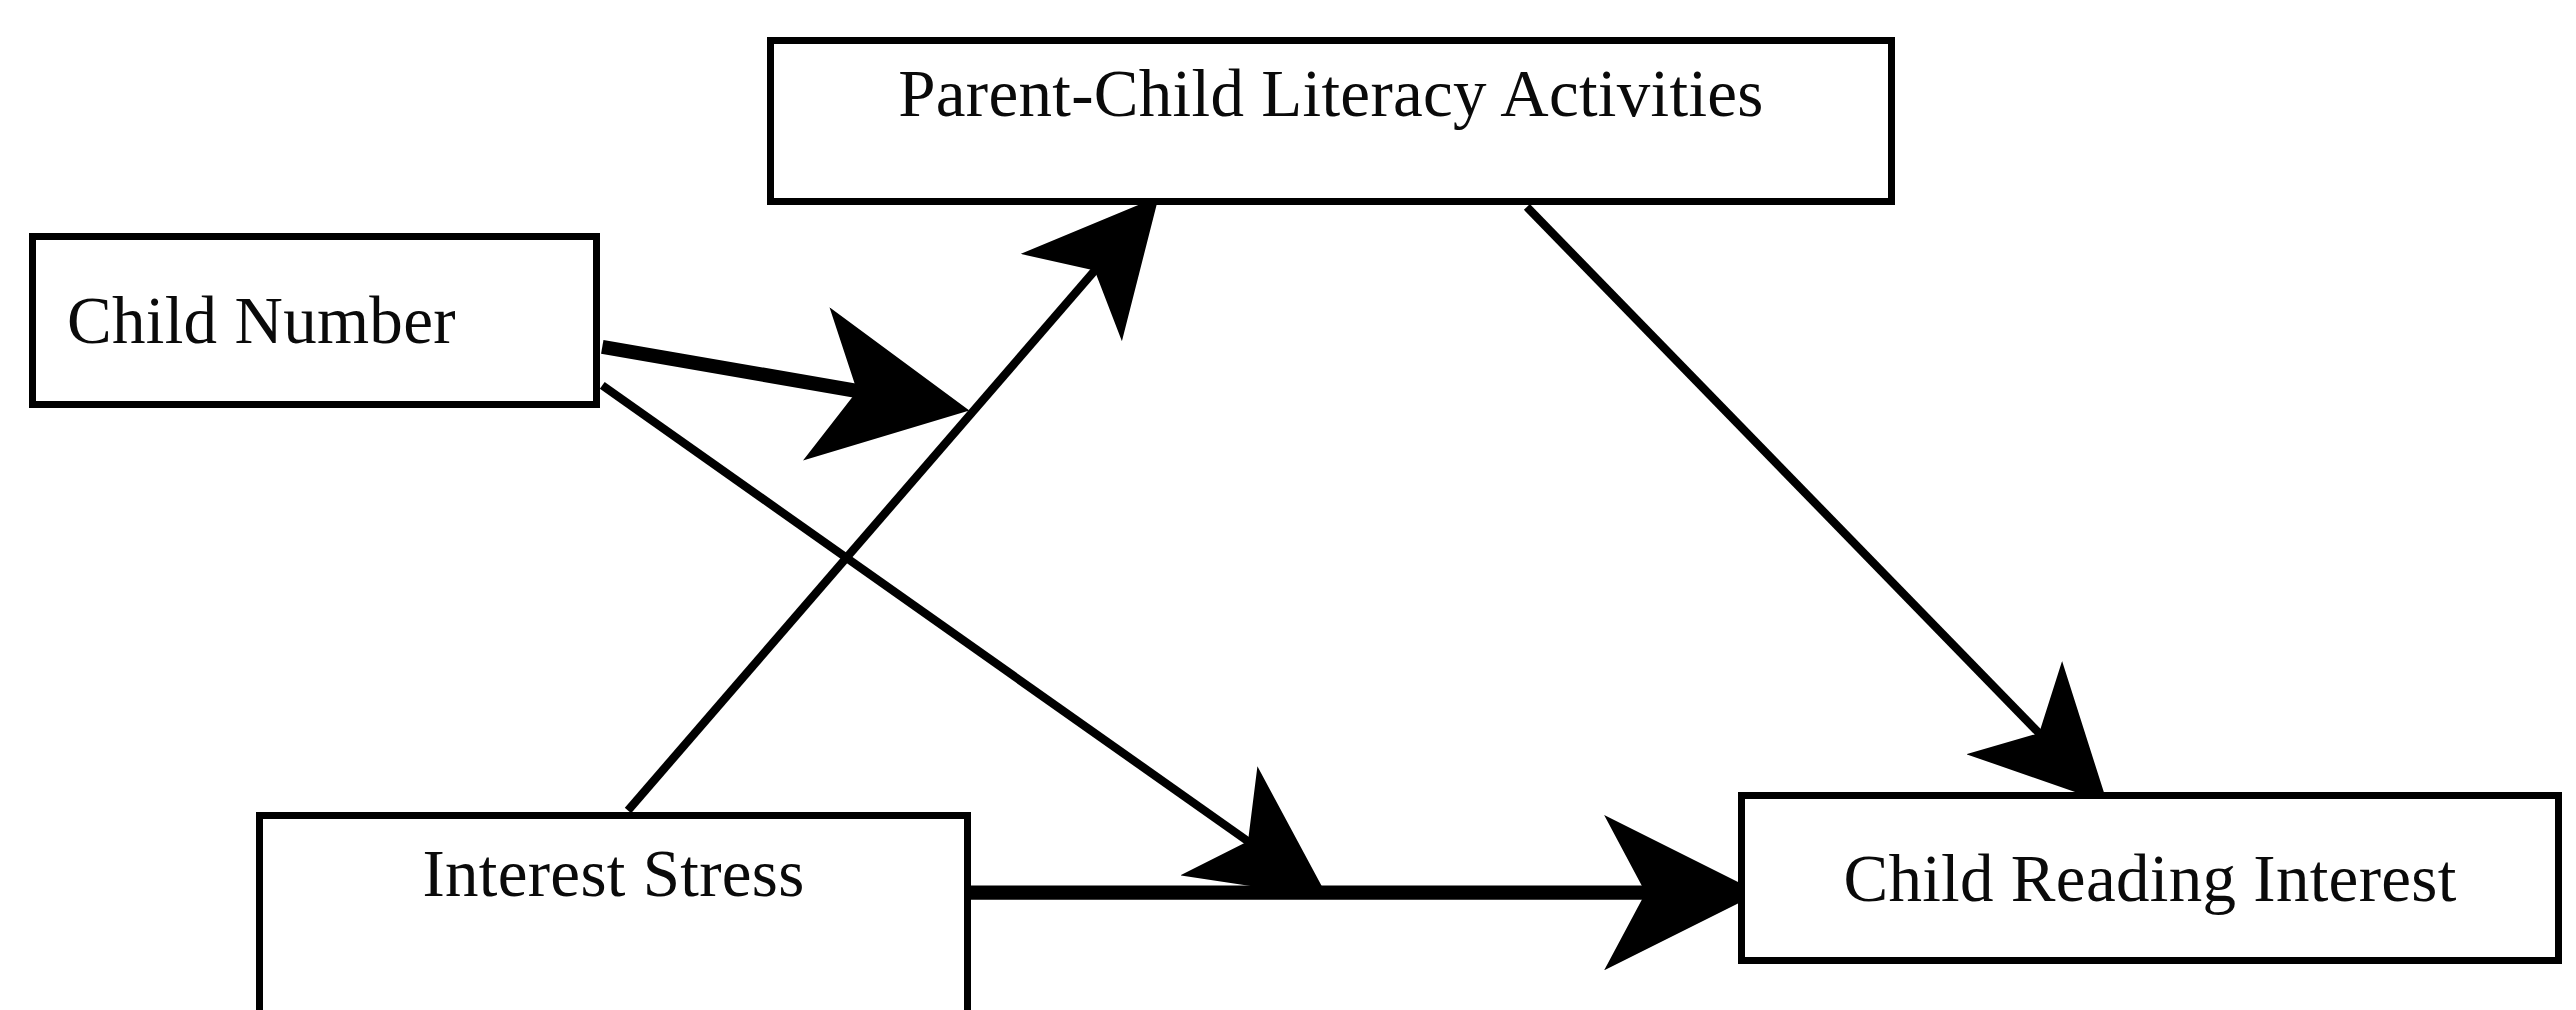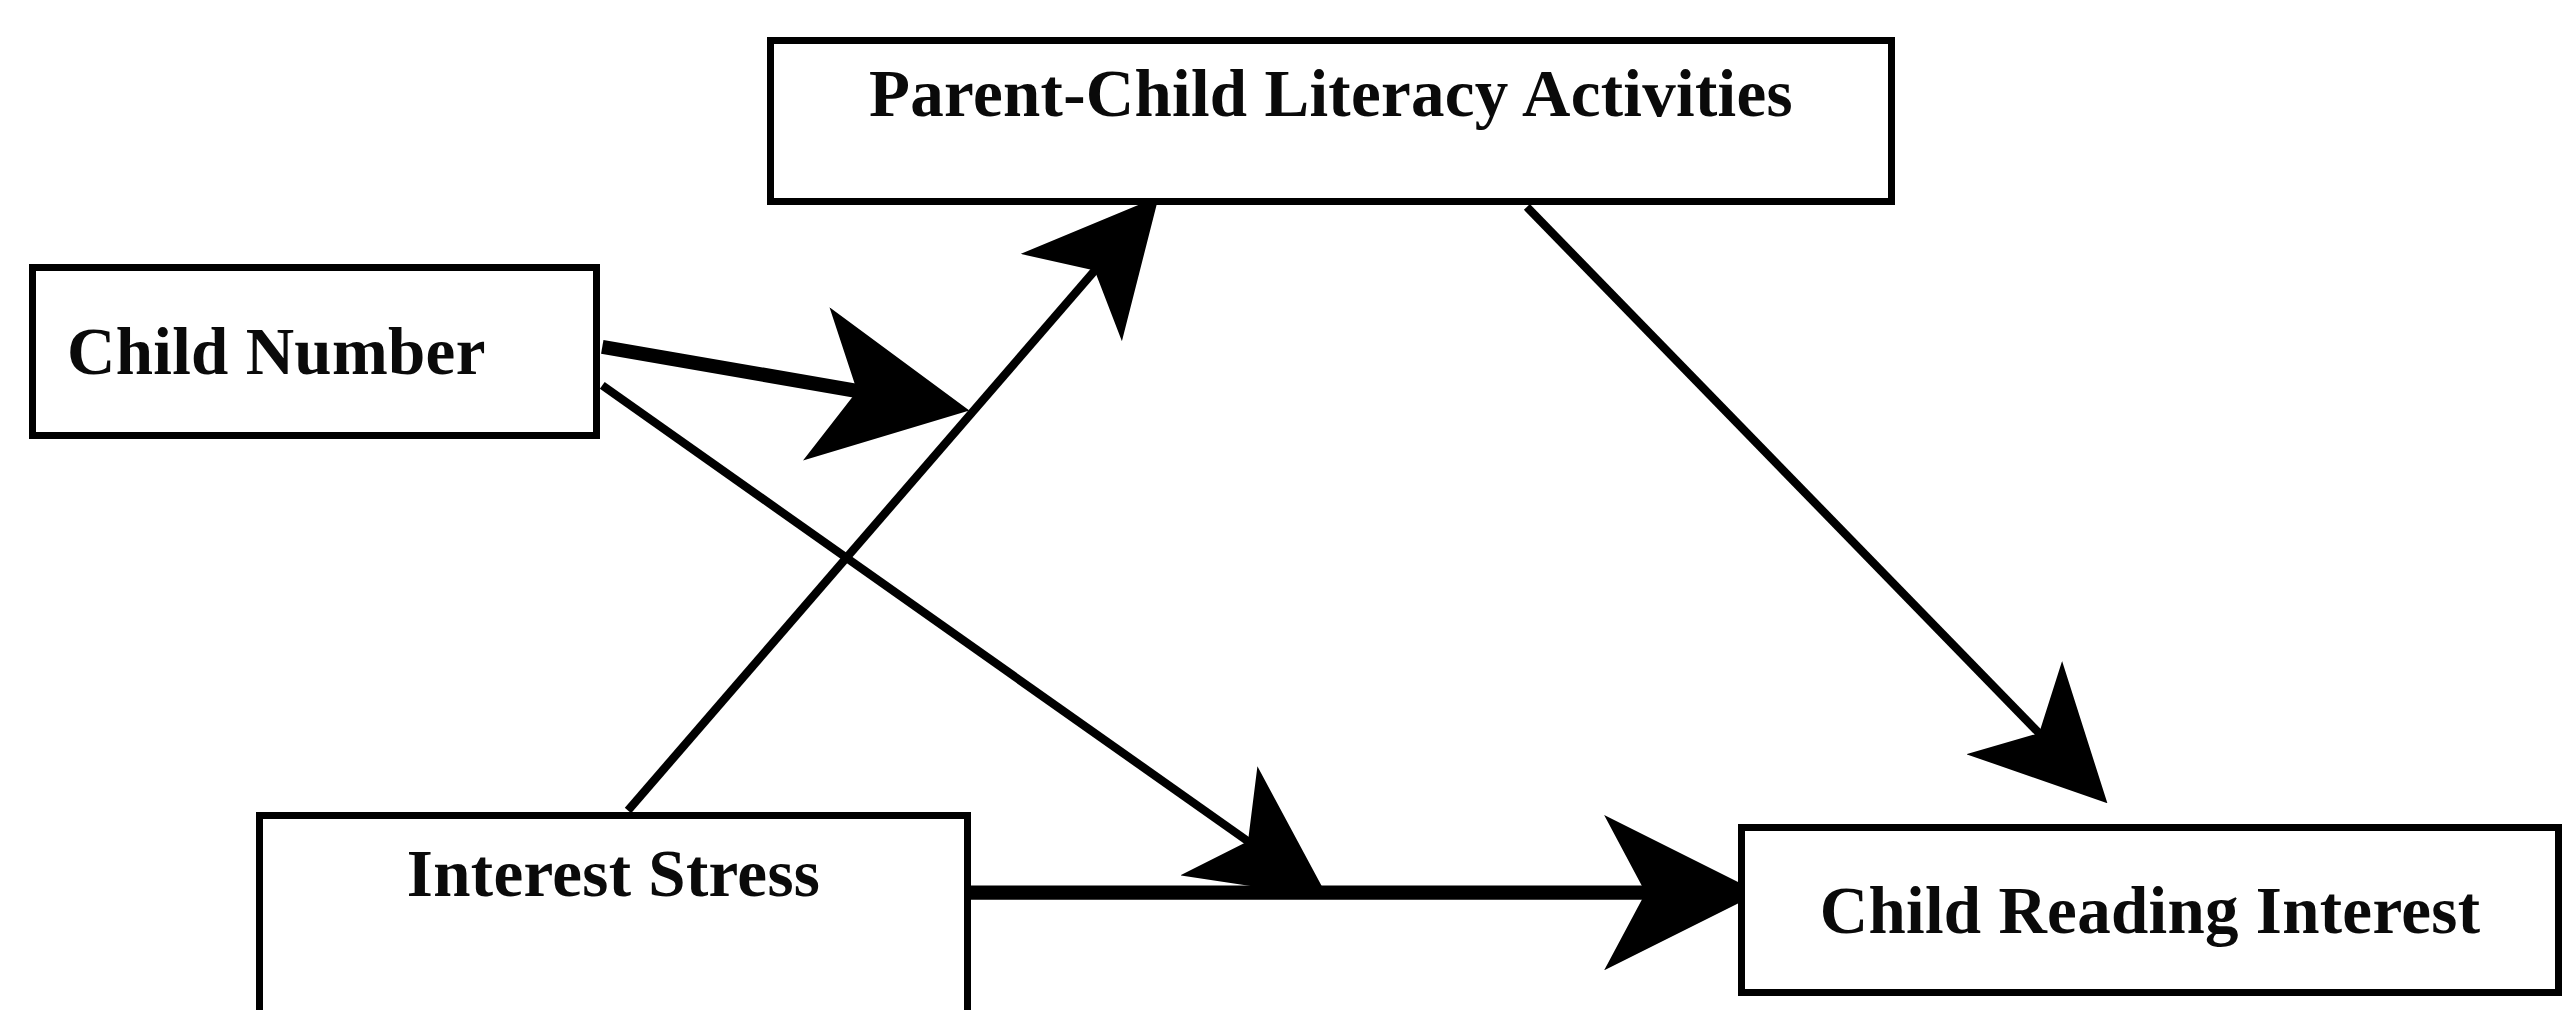--- a/index.html
+++ b/index.html
@@ -29,52 +29,51 @@
     box-sizing: border-box;
     background: #ffffff;
     border: 7px solid #000000;
     display: flex;
     align-items: center;
     justify-content: center;
     z-index: 2;
   }
   .node-label {
     font-family: "Liberation Serif", "DejaVu Serif", serif;
-    font-weight: 700;
+    font-weight: 400;
     font-size: 67px;
     line-height: 1.05;
     color: #0a0a0a;
     letter-spacing: 0.3px;
     white-space: nowrap;
     text-align: center;
     user-select: none;
   }
   
   #node-parent-child-literacy {
     left: 767px; top: 37px; width: 1128px; height: 168px;
     align-items: flex-start;
     padding-top: 14px;
   }
   #node-child-number {
-    left: 29px; top: 264px; width: 571px; height: 175px;
+    left: 29px; top: 233px; width: 571px; height: 175px;
     align-items: center;
     justify-content: flex-start;
     padding-left: 31px;
   }
   #node-parenting-stress {
     left: 256px; top: 812px; width: 715px; height: 205px;
     align-items: flex-start;
     justify-content: center;
     padding-top: 19px;
   }
   #node-child-reading-interest {
     left: 1738px; top: 792px; width: 824px; height: 172px;
     align-items: center;
     justify-content: center;
-    margin-top: 32px;
   }
 </style>
 </head>
 <body>
 
 <div id="canvas">
 
   <svg id="edges" viewBox="0 0 4012 1574" width="2576" height="1011" xmlns="http://www.w3.org/2000/svg" aria-hidden="true">
     <defs>
       <marker id="arrow-solid" viewBox="0 0 12 12" refX="10" refY="6" markerWidth="11" markerHeight="11" orient="auto-start-reverse" markerUnits="strokeWidth">

